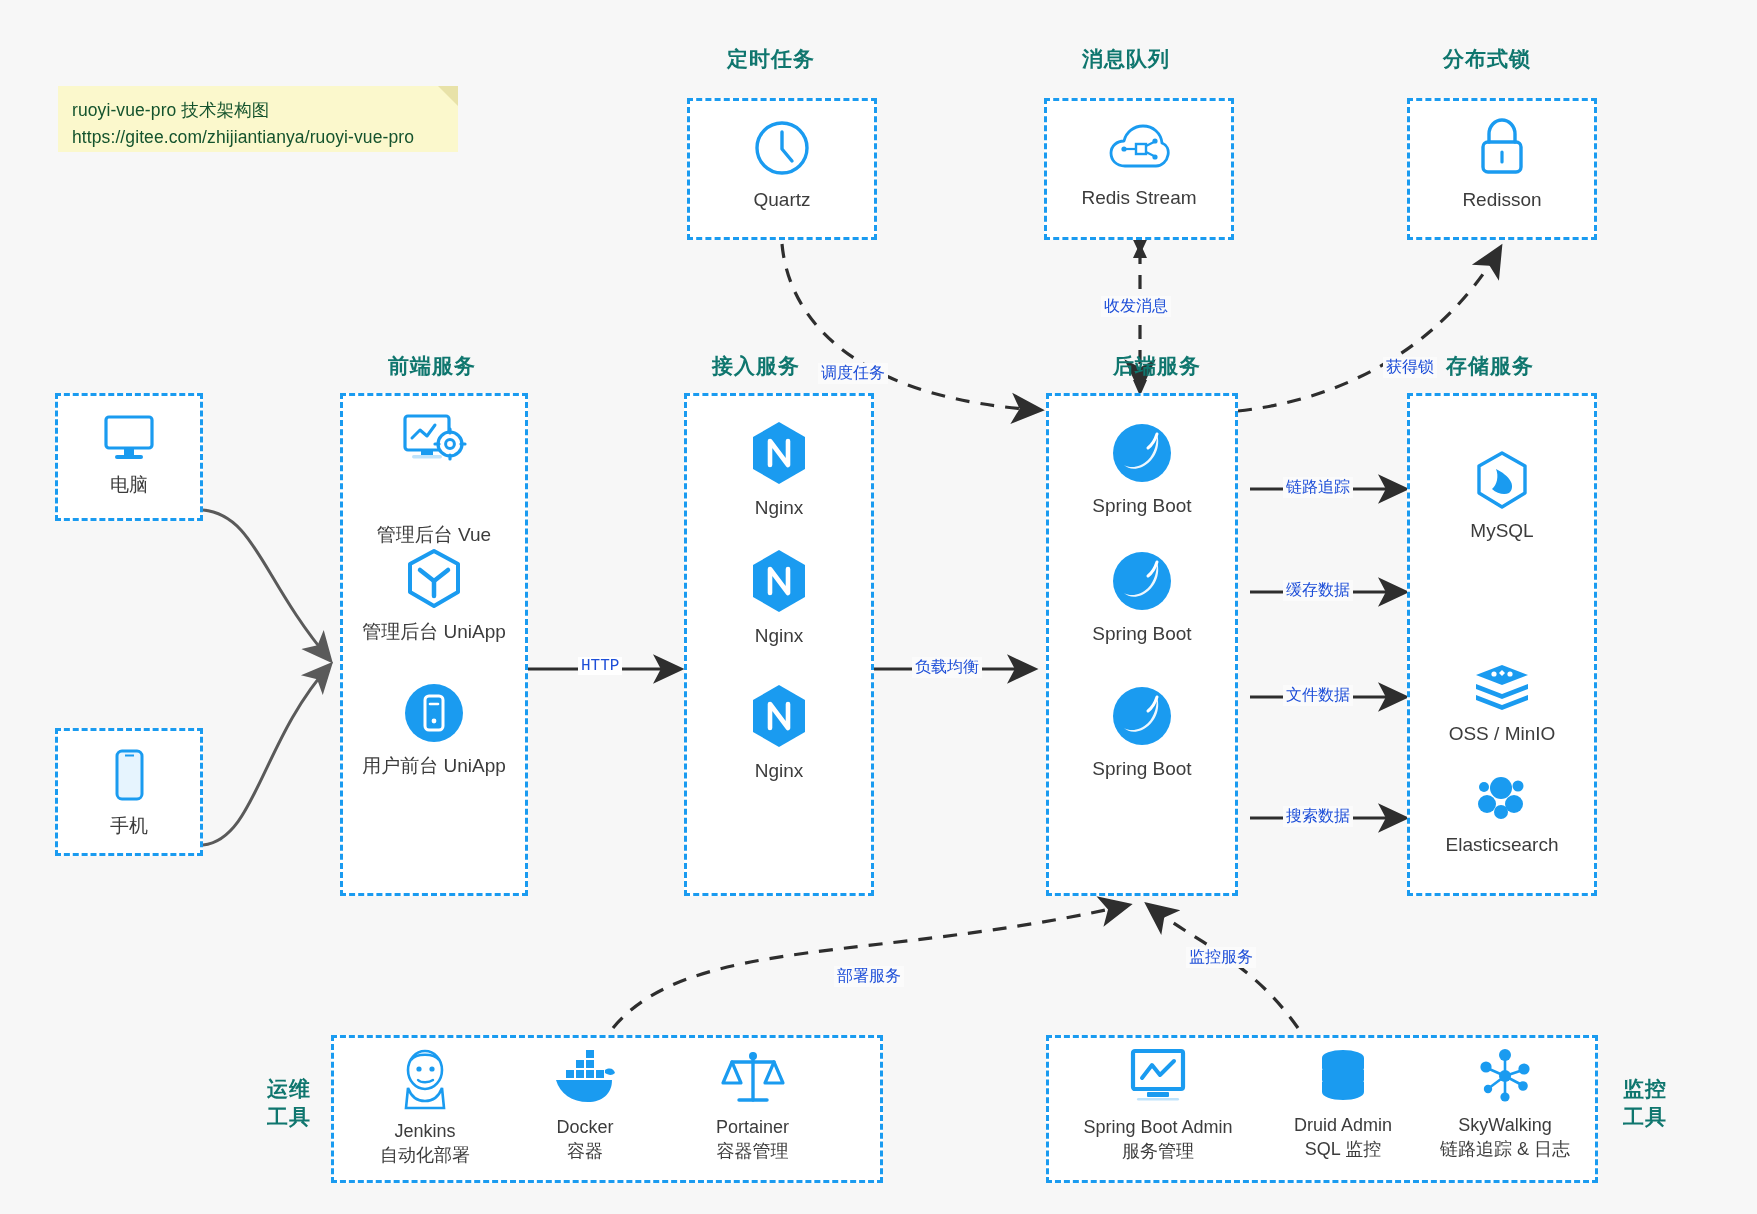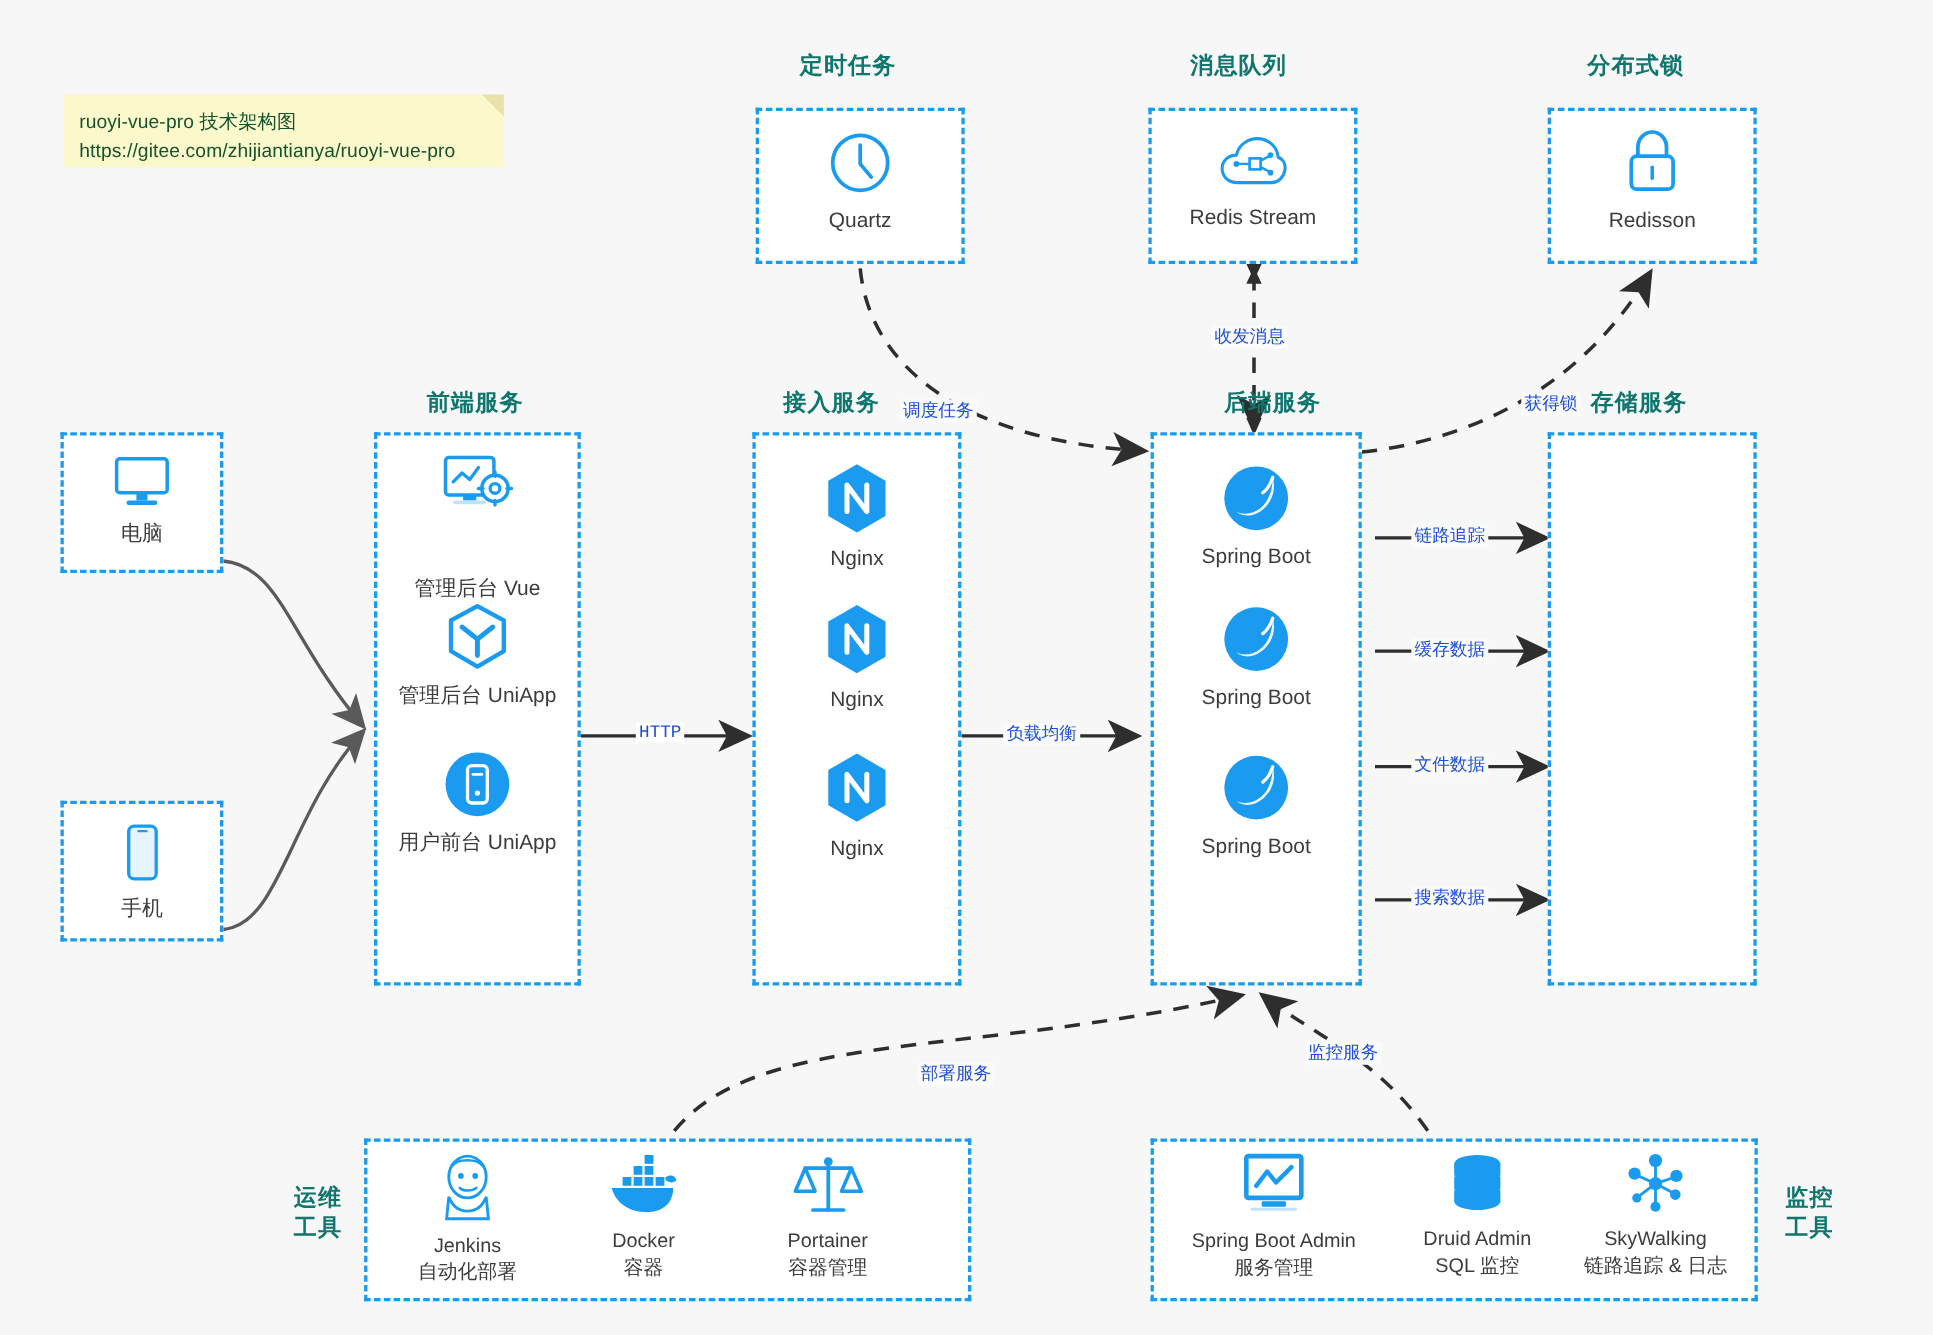--- a/index.html
+++ b/index.html
@@ -279,23 +279,58 @@
         <path d="M46,12 C50,24 44,39 31,45 C24,48 17,47 13,43 C20,47 30,45 37,38 C44,31 46,20 46,12 Z" fill="#ffffff" opacity="0.92"></path>
         <path d="M46,12 C44,18 41,23 37,26" fill="none" stroke="#ffffff" stroke-width="3" stroke-linecap="round"></path>
       </svg>
     </span>
     <span class="cap">Spring Boot</span>
   </div>
 
   <div class="gtitle" style="left:1446px; top:352px;">存储服务</div>
   <div class="dbox" style="left:1407px; top:393px; width:190px; height:503px;"></div>
 
-
-
-
+  <div class="node" style="left:1407px; top:451px; width:190px;">
+    <span class="icon">
+      <svg width="54" height="58" viewBox="0 0 54 58">
+        <path d="M27,2 L50,15 L50,42 L27,56 L4,42 L4,15 Z" fill="none" stroke="#1a9bf0" stroke-width="3.4" stroke-linejoin="round"></path>
+        <path d="M17,38 C22,34 24,25 21,18 C27,21 33,25 36,31 C38,35 37,40 34,42 C30,44 22,43 17,38 Z" fill="#1a9bf0"></path>
+      </svg>
+    </span>
+    <span class="cap">MySQL</span>
+  </div>
+
+
+  <div class="node" style="left:1407px; top:662px; width:190px;">
+    <span class="icon">
+      <svg width="60" height="50" viewBox="0 0 60 50">
+        <path d="M30,3 L56,13 L30,23 L4,13 Z" fill="#1a9bf0"></path>
+        <path d="M4,22 L30,32 L56,22 L56,27 L30,37 L4,27 Z" fill="#1a9bf0"></path>
+        <path d="M4,33 L30,43 L56,33 L56,38 L30,48 L4,38 Z" fill="#1a9bf0"></path>
+        <circle cx="22" cy="12" r="2.6" fill="#ffffff"></circle>
+        <circle cx="38" cy="12" r="2.6" fill="#ffffff"></circle>
+        <path d="M30,8 L33,11 L30,14 L27,11 Z" fill="#ffffff"></path>
+      </svg>
+    </span>
+    <span class="cap">OSS / MinIO</span>
+  </div>
+
+  <div class="node" style="left:1407px; top:771px; width:190px;">
+    <span class="icon">
+      <svg width="56" height="52" viewBox="0 0 56 52">
+        <circle cx="27" cy="17" r="11" fill="#1a9bf0"></circle>
+        <circle cx="13" cy="33" r="9" fill="#1a9bf0"></circle>
+        <circle cx="40" cy="33" r="9" fill="#1a9bf0"></circle>
+        <circle cx="27" cy="41" r="7" fill="#1a9bf0"></circle>
+        <circle cx="44" cy="15" r="5.5" fill="#1a9bf0"></circle>
+        <circle cx="10" cy="16" r="5" fill="#1a9bf0"></circle>
+      </svg>
+    </span>
+    <span class="cap">Elasticsearch</span>
+  </div>
 
   <div class="gtitle side" style="left:258px; top:1075px; width:62px;">
     <div>运维</div>
     <div>工具</div>
   </div>
   <div class="dbox" style="left:331px; top:1035px; width:552px; height:148px;"></div>
 
   <div class="node" style="left:345px; top:1048px; width:160px;">
     <span class="icon">
       <svg width="62" height="62" viewBox="0 0 62 62">

